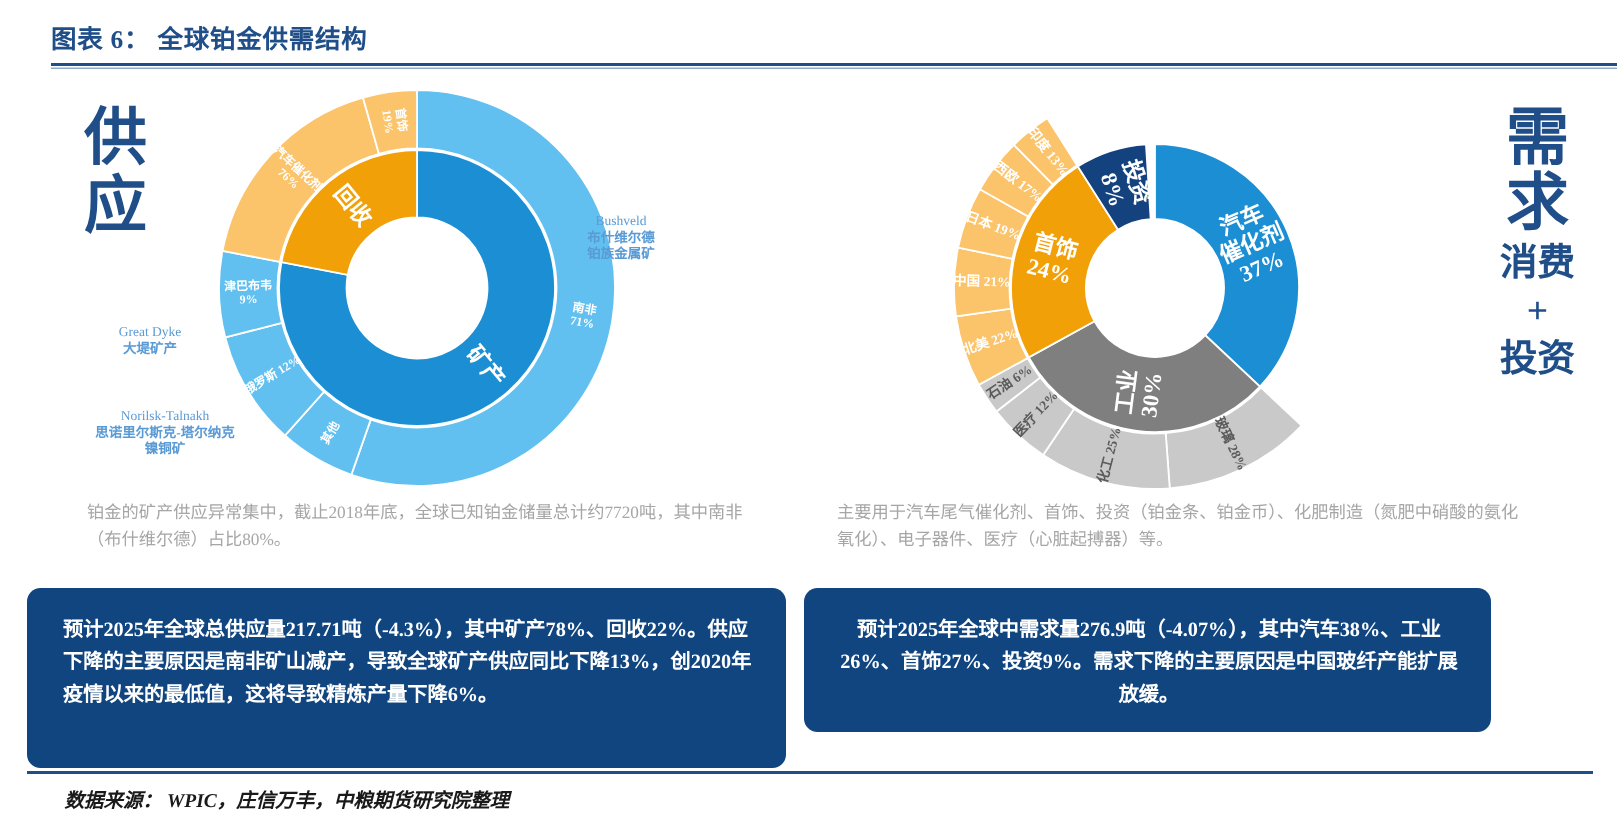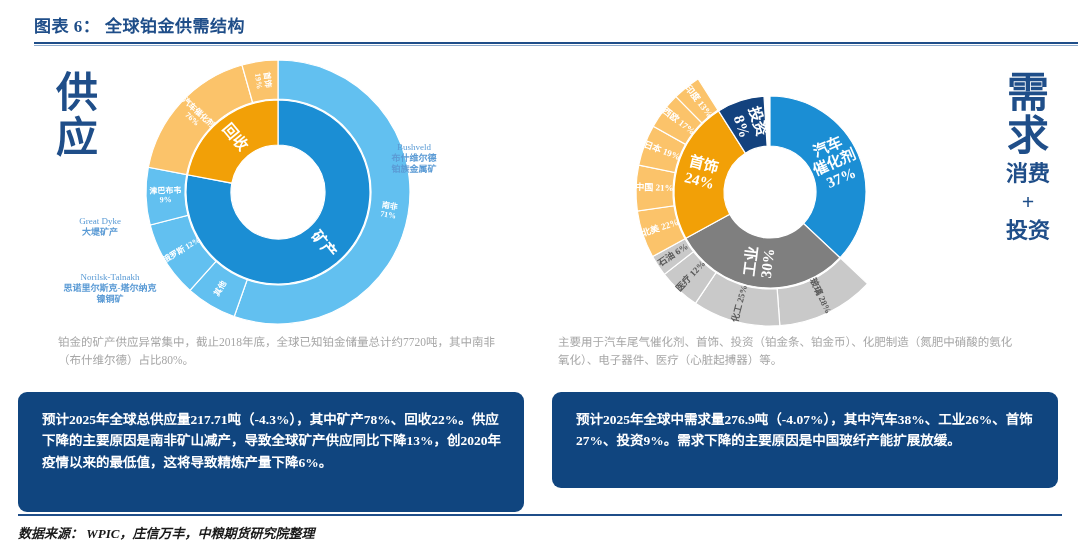--- a/index.html
+++ b/index.html
@@ -19,33 +19,33 @@
     padding-bottom:5px;white-space:nowrap;
   }
   .header-rule{height:2px;background:#1f4e89;width:100%;}
   .header-rule2{height:1px;background:#8faccd;width:100%;margin-top:1px;}
 
   
   .footer{position:absolute;left:18px;bottom:14px;width:1044px;}
   .footer-rule{height:2px;background:#1f4e89;width:100%;margin-bottom:7px;}
   .footer-text{
     font-style:italic;font-weight:bold;font-size:13px;color:#1a1a1a;
-    font-family:"Liberation Serif","DejaVu Serif",serif;white-space:nowrap;
+    font-family:"Liberation Serif","DejaVu Serif",serif;white-space:nowrap;margin-left:25px;
   }
 
   
   .side-heading{
     position:absolute;color:#1f4e89;font-weight:bold;
     font-family:"Liberation Serif","DejaVu Serif",serif;
     line-height:1.02;text-align:center;
   }
   #supply-heading{left:56px;top:72px;font-size:42px;}
   #supply-heading .l2{margin-top:2px;}
   #demand-heading{right:30px;top:72px;font-size:42px;}
-  #demand-heading .sub{font-size:22px;line-height:1.12;margin-top:4px;}
+  #demand-heading .sub{font-size:25px;line-height:1.12;margin-top:4px;}
 
   
   .chart-wrap{position:absolute;}
   #supply-chart{left:118px;top:52px;width:320px;height:280px;}
   #demand-chart{left:618px;top:52px;width:320px;height:280px;}
   .chart-wrap svg{display:block;overflow:visible;}
 
   .slice-lbl{
     fill:#ffffff;font-family:"Liberation Serif","DejaVu Serif",serif;
     font-weight:bold;text-anchor:middle;dominant-baseline:middle;
@@ -67,21 +67,21 @@
 
   
   .bluebox{
     position:absolute;background:#10457f;color:#ffffff;
     border-radius:9px;padding:17px 22px 16px 24px;
     font-size:13.5px;line-height:1.58;font-weight:bold;
     font-family:"Liberation Serif","DejaVu Serif",serif;
     box-sizing:border-box;
   }
   #supply-box{left:18px;top:392px;width:506px;height:120px;}
-  #demand-box{left:552px;top:392px;width:506px;height:96px;}
+  #demand-box{left:536px;top:392px;width:458px;height:96px;text-align:center;}
 </style>
 </head>
 <body>
 
 <div id="page">
 
   <div class="header">
     <div class="header-title">图表 6： 全球铂金供需结构</div>
     <div class="header-rule"></div>
     <div class="header-rule2"></div>

